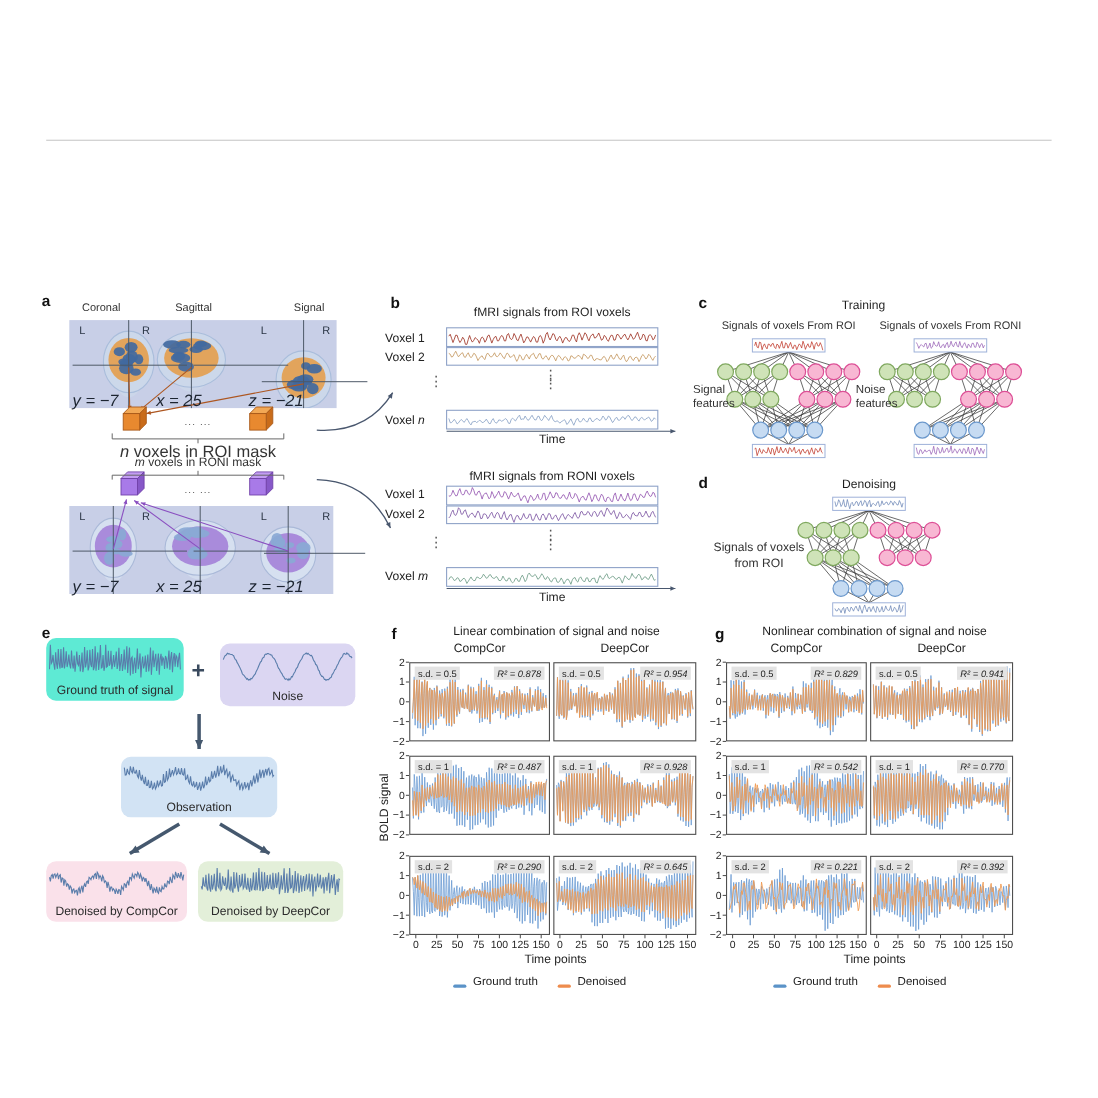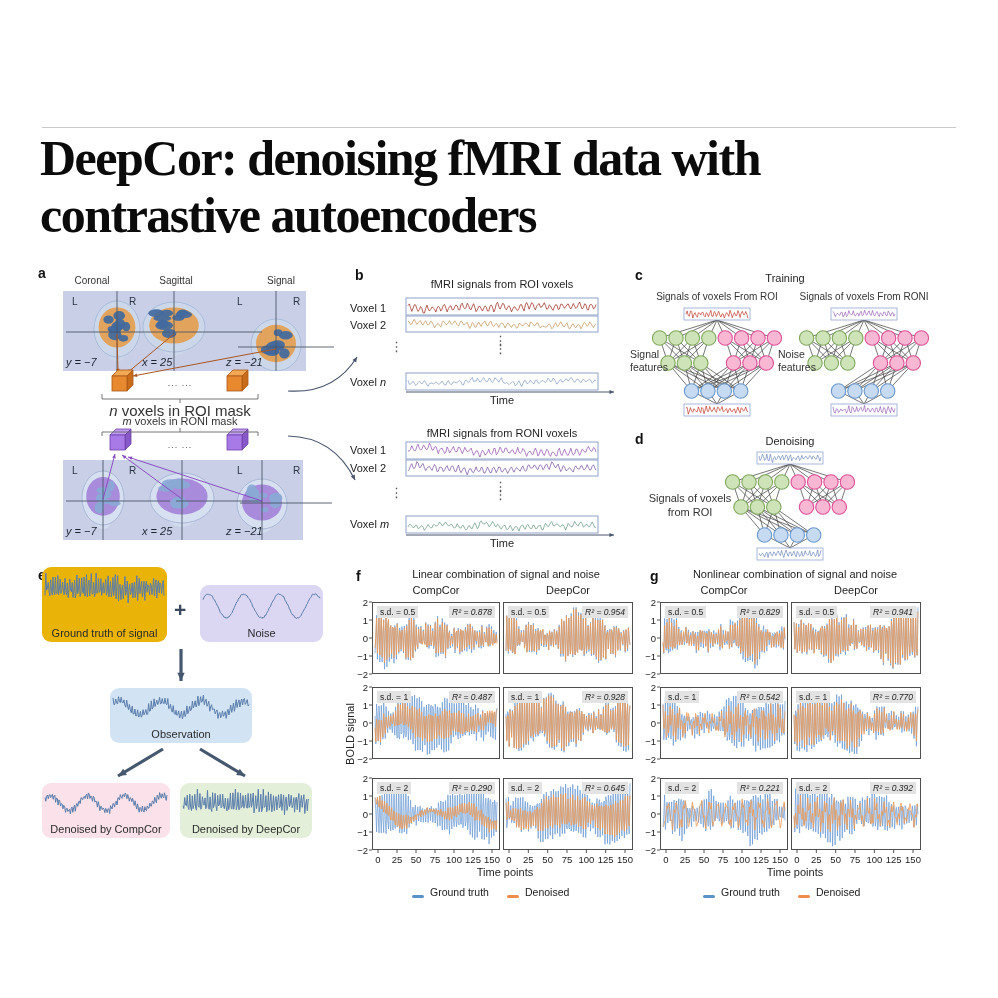--- a/index.html
+++ b/index.html
@@ -8,21 +8,21 @@
   .rule{position:absolute;left:42px;top:127px;width:914px;height:1px;background:#c9c9c9;}
   .title{position:absolute;left:40px;top:130px;margin:0;width:920px;
          font-family:"Liberation Serif",serif;font-weight:800;font-size:50px;
          letter-spacing:-1.5px;line-height:1.13;color:#0b0b0b;}
   .panel{position:absolute;}
   .plabel{position:absolute;font-weight:700;font-size:14px;color:#111;}
   .cap{position:absolute;font-size:11px;color:#1f1f1f;white-space:nowrap;}
   .sub{position:absolute;font-size:10px;color:#333;white-space:nowrap;}
   .cx{transform:translateX(-50%);}
   .it{font-style:italic;}
-  .coord{position:absolute;font-size:11px;font-style:italic;color:#1c2430;white-space:nowrap;}
+  .coord{position:absolute;font-size:15px;font-style:italic;color:#1c2430;white-space:nowrap;}
   .lr{position:absolute;font-size:10px;color:#2a3545;}
   .dots-h{position:absolute;font-size:9px;color:#555;letter-spacing:1px;white-space:nowrap;}
   .vox{position:absolute;font-size:11px;color:#222;text-align:left;width:53px;white-space:nowrap;}
   .vdots{position:absolute;font-size:13px;color:#555;line-height:0.6;text-align:center;}
   .vdots span{display:block;}
   .ebox{position:absolute;border-radius:9px;overflow:hidden;}
   .ebox .lab{position:absolute;left:0;right:0;bottom:3px;text-align:center;font-size:11px;color:#2b2b2b;white-space:nowrap;}
   .plus{position:absolute;font-size:21px;font-weight:700;color:#3a4a5e;}
   .plot{position:absolute;background:#fff;border:1px solid #4f4f4f;box-sizing:border-box;}
   .chip{position:absolute;top:3px;font-size:8.5px;background:#e3e3e3;color:#222;padding:0 3px;line-height:1.45;white-space:nowrap;}
@@ -35,21 +35,20 @@
   .legend{position:absolute;display:flex;align-items:flex-end;gap:6px;}
   .legend .dash{width:12px;height:3px;border-radius:2px;display:inline-block;}
   .legend .leg{font-size:10.5px;color:#222;margin-right:12px;white-space:nowrap;}
   svg{position:absolute;left:0;top:0;}
 </style>
 </head>
 <body>
 
 <div id="page">
   <div class="rule"></div>
-  <h1 class="title"><span>DeepCor: denoising fMRI data with</span><br><span>contrastive autoencoders</span></h1>
 
   <svg id="svg-connect" width="998" height="998" style="pointer-events:none">
       <path d="M288,391Q334,394 357,357" fill="none" stroke="#49576e" stroke-width="1.2"></path>
       <path d="M357,357L356.2533978899187,362.44909031758715L352.44404323073496,360.0811130970135Z" fill="#49576e"></path>
       <path d="M288,436Q334,437 355,480" fill="none" stroke="#49576e" stroke-width="1.2"></path>
       <path d="M355,480L350.78097224691254,476.471571905412L354.8113755185682,474.5032354239058Z" fill="#49576e"></path>
     </svg>
 
   <section class="panel" id="panel-a" style="left:30px;top:263px;width:332px;height:300px">
     <svg id="svg-a" width="332" height="300">
@@ -495,21 +494,21 @@
   <section class="panel" id="panel-e" style="left:30px;top:565px;width:322px;height:290px">
     <svg id="svg-e" width="322" height="290">
         <line x1="151" y1="84" x2="151" y2="116" stroke="#45586e" stroke-width="3.2"></line>
         <path d="M151,116L147.33015592246386,107.78219953718923L154.66984407753614,107.78219953718923Z" fill="#45586e"></path>
         <line x1="133" y1="184" x2="88" y2="211" stroke="#45586e" stroke-width="3.2"></line>
         <path d="M88,211L93.15858656080432,203.6251112079782L96.9348249627507,209.9188418778888Z" fill="#45586e"></path>
         <line x1="170" y1="184" x2="215" y2="211" stroke="#45586e" stroke-width="3.2"></line>
         <path d="M215,211L206.0651750372493,209.9188418778888L209.84141343919566,203.6251112079782Z" fill="#45586e"></path>
       </svg>
     <span class="plabel" style="left:8px;top:2px">e</span>
-    <div class="ebox" id="ebox-ground" style="left:12px;top:2px;width:125px;height:75px;background:#eab308">
+    <div class="ebox" id="ebox-ground" style="left:12px;top:15px;width:125px;height:57px;background:#5eead4">
       <svg class="ewave" width="125" height="38">
           <path d="M3.0,28.4L3.8,6.1L4.6,23.1L5.4,21.6L6.2,15.4L7.0,23.8L7.8,28.8L8.6,12.9L9.4,23.2L10.2,28.0L11.0,10.1L11.8,23.3L12.6,27.8L13.4,10.1L14.2,26.7L15.0,26.5L15.8,8.5L16.6,27.6L17.4,22.1L18.2,12.1L19.0,26.4L19.8,22.6L20.6,15.1L21.4,24.2L22.2,27.7L23.0,11.4L23.8,23.6L24.6,27.8L25.4,15.9L26.2,30.7L27.0,22.7L27.8,12.3L28.6,23.5L29.4,24.9L30.2,15.5L31.0,30.4L31.8,23.7L32.6,13.2L33.3,31.0L34.1,26.3L34.9,8.1L35.7,26.7L36.5,22.5L37.3,11.2L38.1,29.5L38.9,26.4L39.7,10.8L40.5,24.0L41.3,26.4L42.1,10.0L42.9,29.2L43.7,26.5L44.5,7.6L45.3,29.7L46.1,19.5L46.9,13.1L47.7,29.0L48.5,20.1L49.3,6.4L50.1,27.2L50.9,26.5L51.7,15.4L52.5,29.8L53.3,26.1L54.1,6.2L54.9,26.4L55.7,25.7L56.5,11.6L57.3,25.3L58.1,23.5L58.9,11.6L59.7,28.4L60.5,23.3L61.3,15.6L62.1,26.2L62.9,20.5L63.7,12.4L64.5,28.2L65.3,23.7L66.1,8.9L66.9,29.9L67.7,22.3L68.5,14.6L69.3,29.9L70.1,24.3L70.9,10.4L71.7,28.7L72.5,21.1L73.3,7.5L74.1,31.8L74.9,19.5L75.7,8.6L76.5,34.1L77.3,18.5L78.1,17.2L78.9,32.7L79.7,23.1L80.5,17.9L81.3,31.8L82.1,22.2L82.9,9.5L83.7,28.3L84.5,22.6L85.3,14.0L86.1,35.9L86.9,23.3L87.7,16.9L88.5,27.6L89.3,24.5L90.1,15.9L90.9,30.9L91.7,22.0L92.4,15.1L93.2,30.5L94.0,23.6L94.8,8.7L95.6,33.5L96.4,22.1L97.2,11.4L98.0,26.6L98.8,19.3L99.6,14.3L100.4,30.0L101.2,21.8L102.0,14.1L102.8,33.4L103.6,18.9L104.4,14.3L105.2,25.2L106.0,17.7L106.8,19.0L107.6,28.1L108.4,16.3L109.2,18.2L110.0,27.6L110.8,20.5L111.6,11.4L112.4,28.9L113.2,17.9L114.0,12.8L114.8,31.1L115.6,18.9L116.4,13.7L117.2,26.1L118.0,15.9L118.8,17.5L119.6,26.6L120.4,18.5L121.2,13.4L122.0,28.7" fill="none" stroke="#5a7dab" stroke-width="1"></path>
         </svg>
       <div class="lab">Ground truth of signal</div>
     </div>
     <span class="plus" style="left:144px;top:33px">+</span>
     <div class="ebox" id="ebox-noise" style="left:170px;top:20px;width:123px;height:57px;background:#dbd6f2">
       <svg class="ewave" width="123" height="38">
           <path d="M3.0,14.7L3.8,12.6L4.6,11.1L5.4,10.8L6.1,9.7L6.9,8.9L7.7,9.4L8.5,9.4L9.3,9.8L10.1,10.0L10.9,10.0L11.6,10.6L12.4,11.1L13.2,13.3L14.0,14.7L14.8,15.2L15.6,17.4L16.3,18.4L17.1,20.1L17.9,21.5L18.7,23.3L19.5,25.0L20.3,27.5L21.1,28.5L21.8,28.9L22.6,30.1L23.4,31.0L24.2,32.5L25.0,31.9L25.8,33.2L26.6,32.7L27.3,33.2L28.1,31.8L28.9,32.1L29.7,30.9L30.5,29.7L31.3,28.6L32.1,27.7L32.8,25.6L33.6,24.1L34.4,22.5L35.2,20.4L36.0,18.6L36.8,16.8L37.6,16.3L38.3,14.1L39.1,13.0L39.9,12.6L40.7,10.2L41.5,9.6L42.3,9.9L43.0,9.1L43.8,9.2L44.6,9.6L45.4,9.8L46.2,10.4L47.0,10.5L47.8,12.3L48.5,13.1L49.3,13.8L50.1,14.9L50.9,17.1L51.7,18.3L52.5,20.9L53.3,22.6L54.0,23.4L54.8,25.3L55.6,26.5L56.4,27.6L57.2,29.5L58.0,30.2L58.8,31.9L59.5,32.5L60.3,32.1L61.1,32.4L61.9,33.4L62.7,32.1L63.5,33.1L64.2,32.1L65.0,30.1L65.8,30.3L66.6,28.3L67.4,26.8L68.2,25.7L69.0,23.5L69.7,22.3L70.5,21.6L71.3,18.9L72.1,17.5L72.9,15.9L73.7,14.8L74.5,13.6L75.2,11.8L76.0,10.3L76.8,9.9L77.6,9.3L78.4,8.6L79.2,9.7L80.0,8.9L80.7,9.7L81.5,10.3L82.3,11.0L83.1,10.8L83.9,12.0L84.7,14.3L85.4,15.9L86.2,16.8L87.0,19.1L87.8,19.5L88.6,21.4L89.4,24.0L90.2,24.9L90.9,27.2L91.7,28.6L92.5,29.9L93.3,29.8L94.1,31.0L94.9,32.7L95.7,32.6L96.4,33.6L97.2,32.7L98.0,32.8L98.8,32.9L99.6,31.8L100.4,31.1L101.2,30.6L101.9,28.3L102.7,27.4L103.5,25.8L104.3,24.0L105.1,23.4L105.9,21.4L106.7,19.5L107.4,18.7L108.2,16.5L109.0,15.0L109.8,13.5L110.6,12.7L111.4,11.6L112.1,9.6L112.9,9.0L113.7,9.6L114.5,9.8L115.3,8.5L116.1,9.5L116.9,9.5L117.6,11.0L118.4,11.9L119.2,11.8L120.0,13.3" fill="none" stroke="#5a7dab" stroke-width="1"></path>
         </svg>

